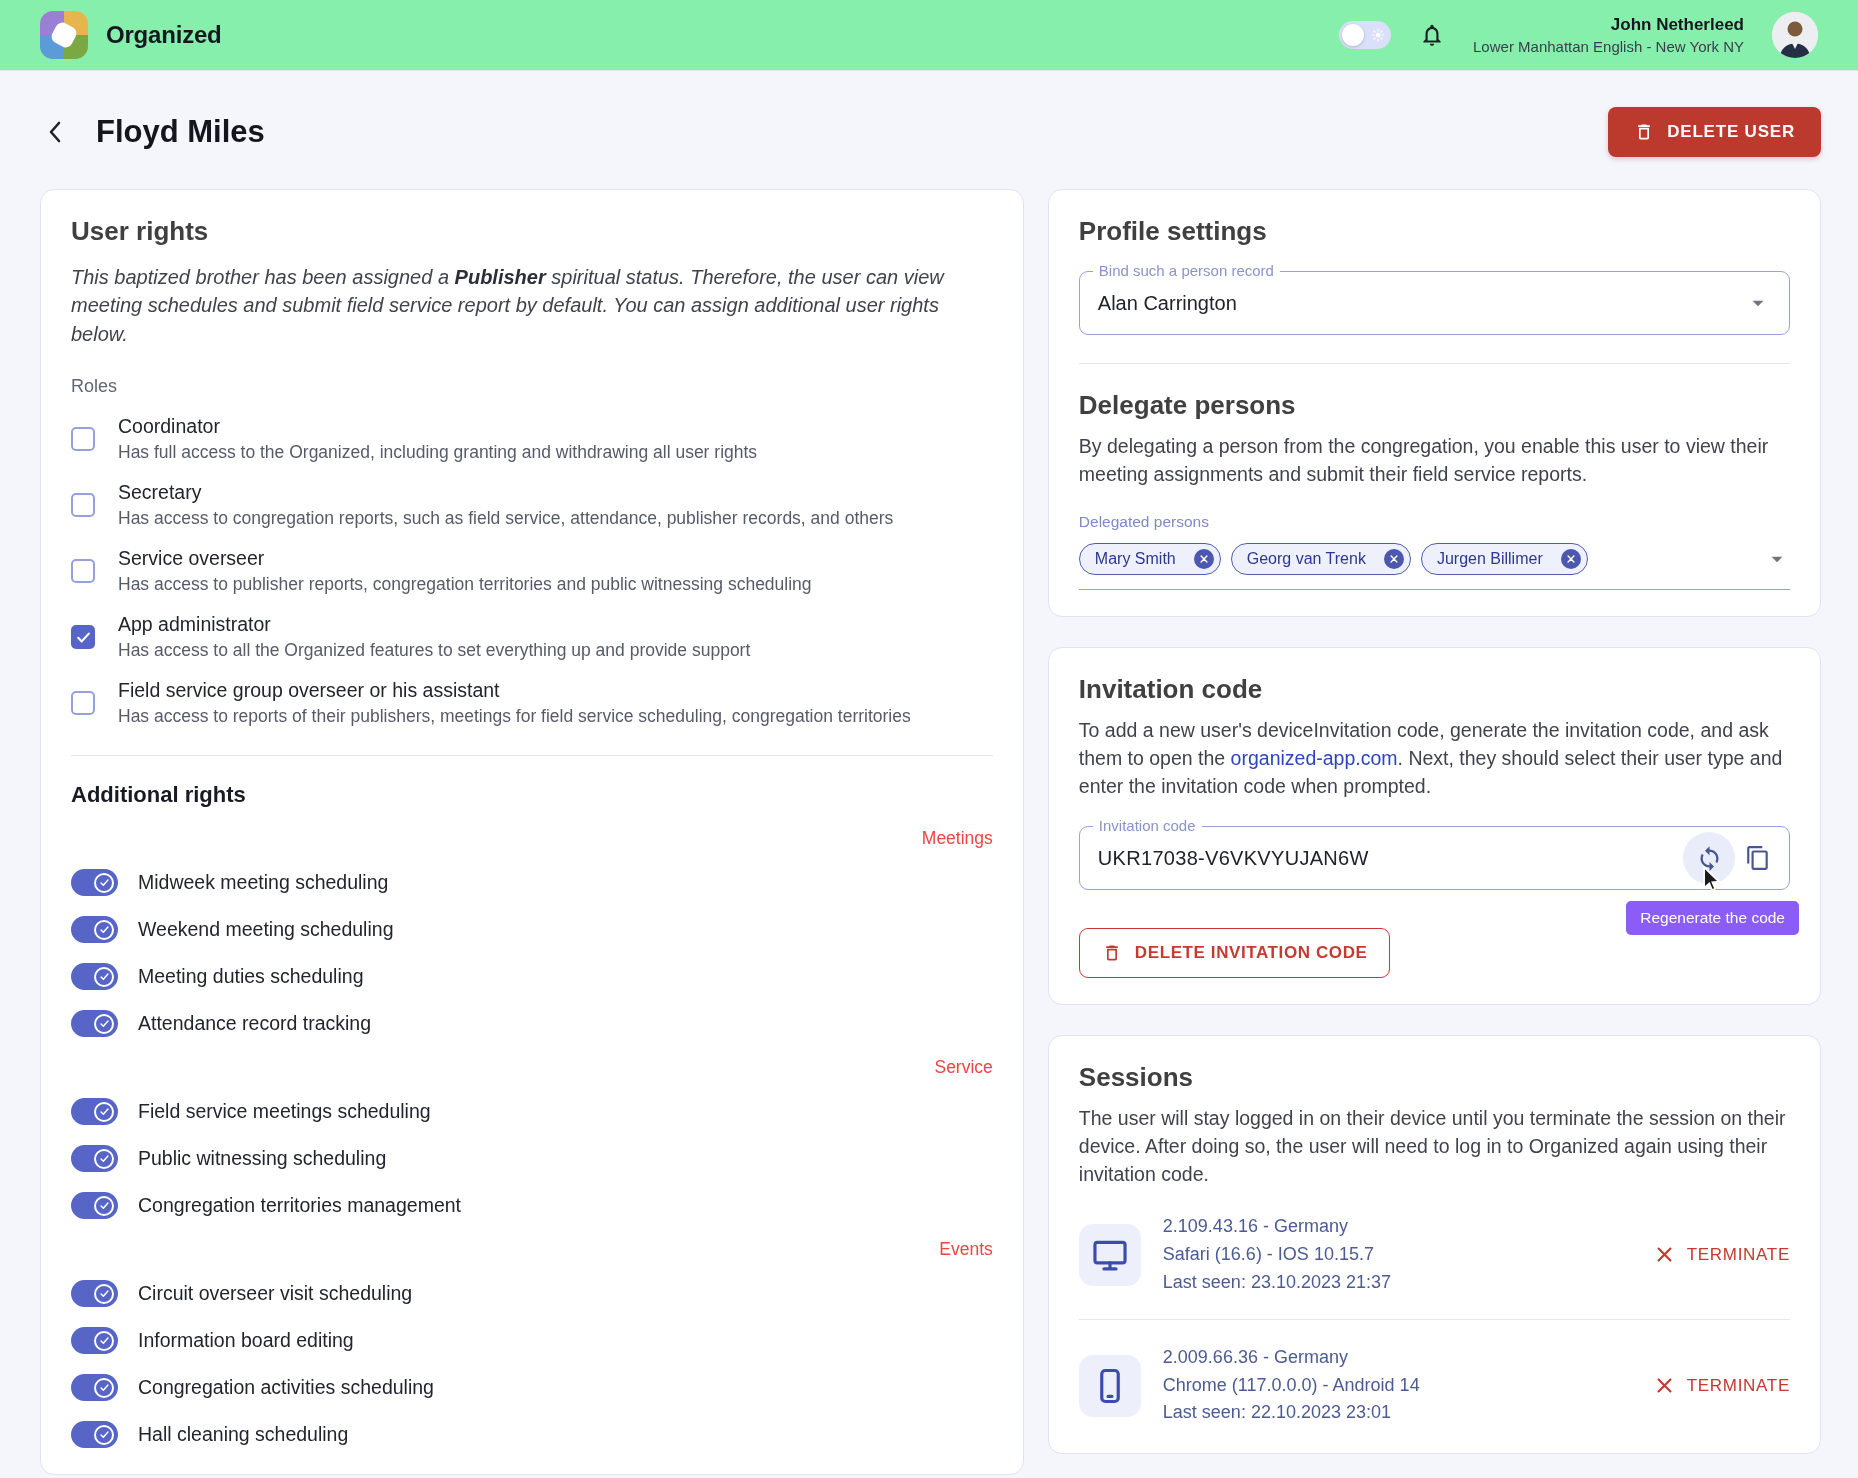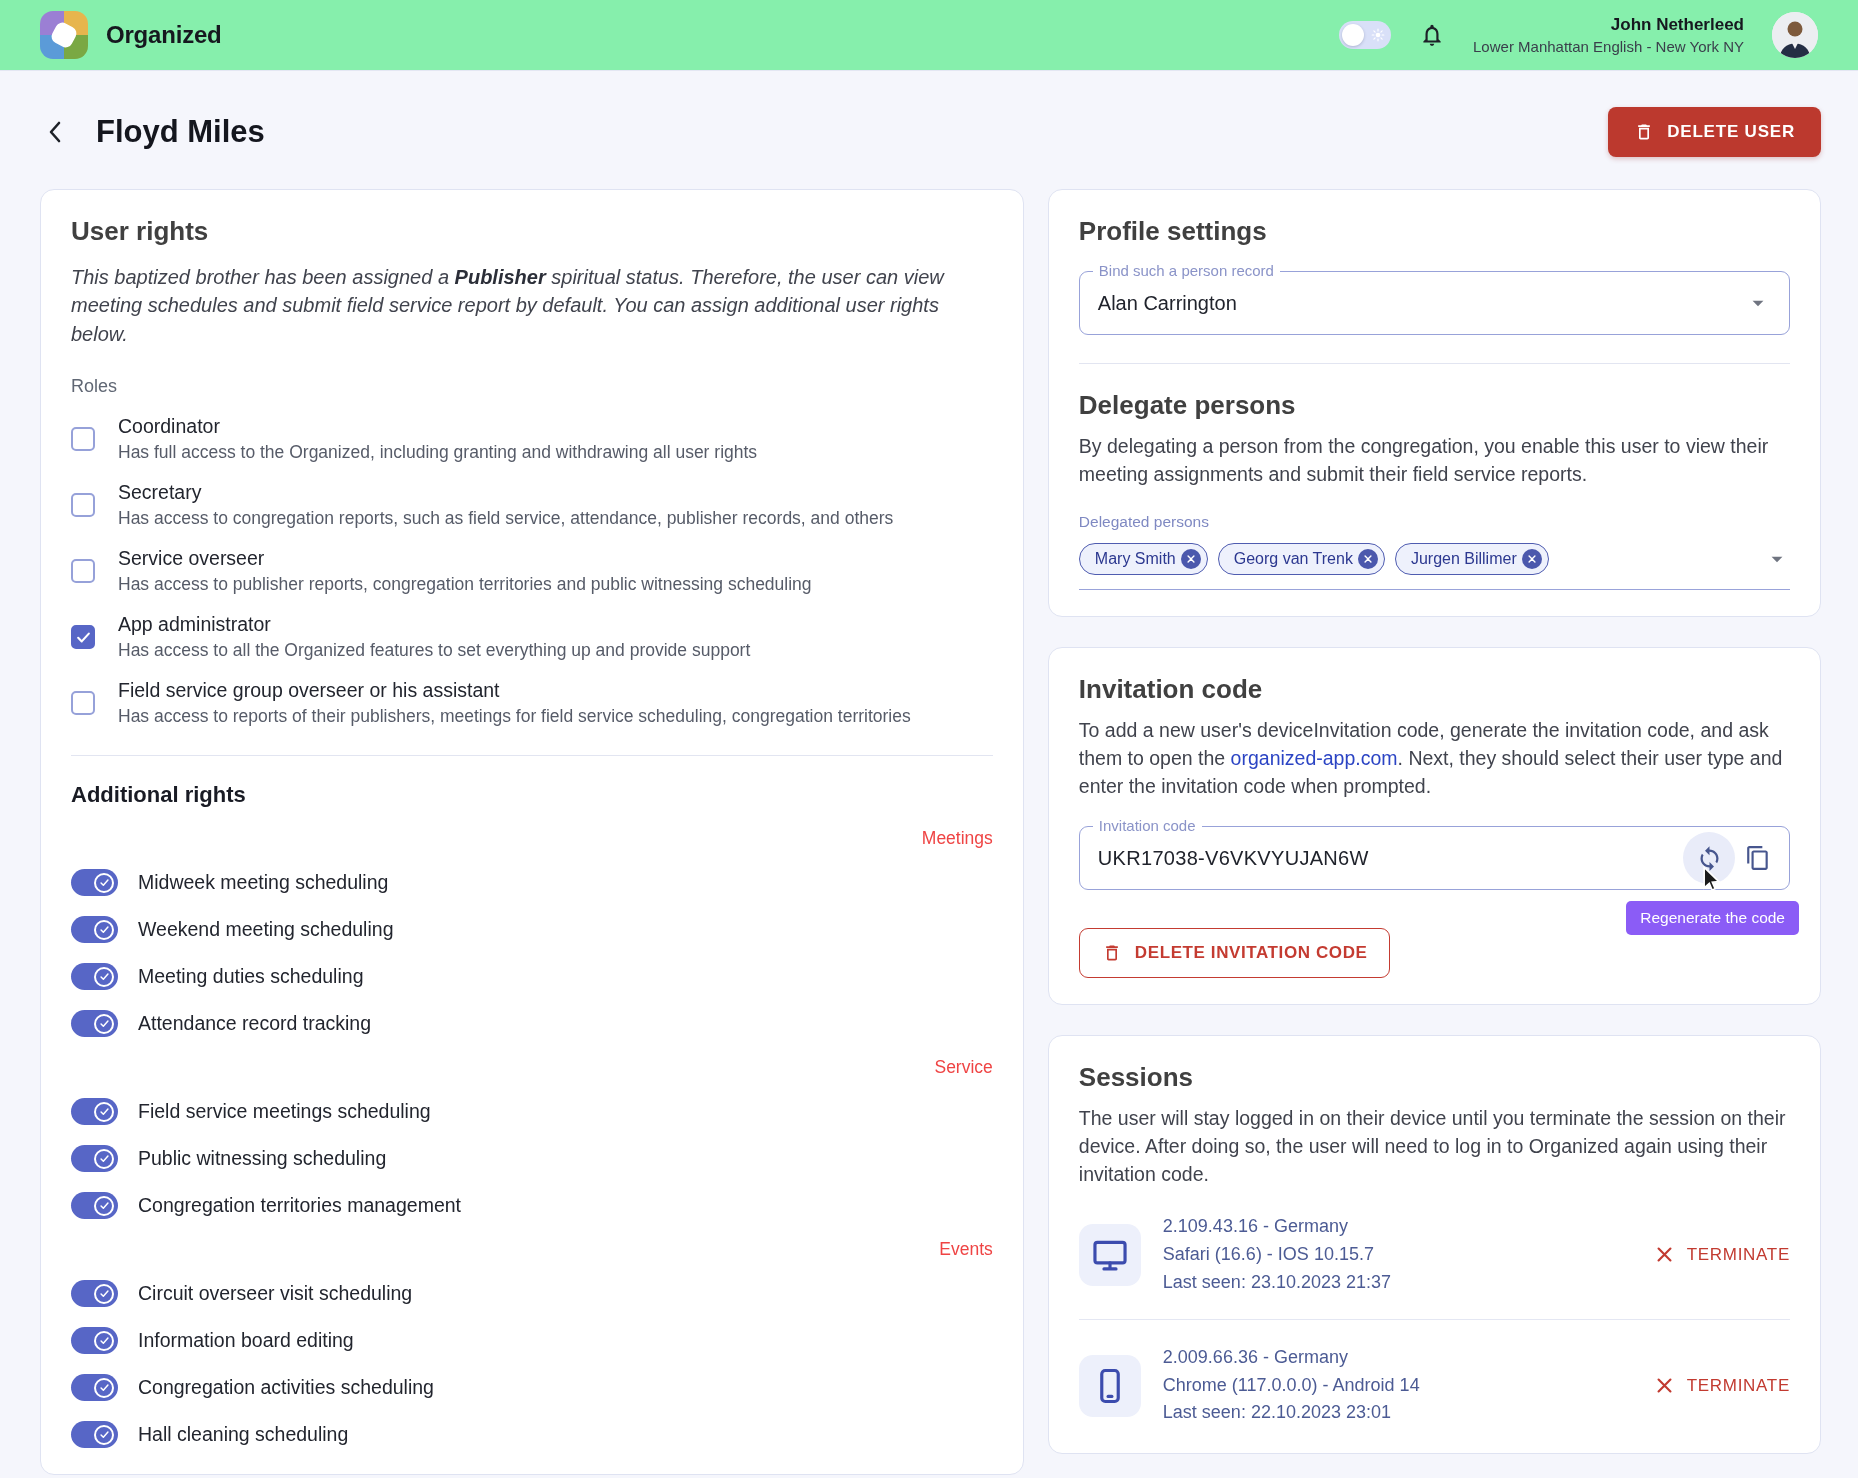--- a/index.html
+++ b/index.html
@@ -102,21 +102,21 @@
 
   
   .delegate-title { margin-top: 26px; }
   .body-text { margin-top: 12px; font-size: 19.5px; line-height: 1.43; color: #40434d; }
   .delegated-label { margin-top: 24px; font-size: 15.5px; color: #7f89c2; }
   .chips-row {
     display: flex; align-items: center; gap: 10px; margin-top: 8px;
     padding: 4px 0 14px; border-bottom: 1px solid #99a3da; position: relative;
   }
   .chip {
-    display: flex; align-items: center; gap: 5px; height: 32px; padding: 0 6px 0 15px;
+    display: flex; align-items: center; gap: 18px; height: 32px; padding: 0 6px 0 15px;
     border: 1px solid #4f5cb0; border-radius: 17px; background: #eef1fc;
     color: #2c3890; font-size: 16px; cursor: pointer; white-space: nowrap;
   }
   .chip-close {
     width: 20px; height: 20px; border-radius: 50%; background: #4b58ad;
     display: flex; align-items: center; justify-content: center; cursor: pointer;
   }
 
   
   .link { color: #2b44c4; cursor: pointer; }

